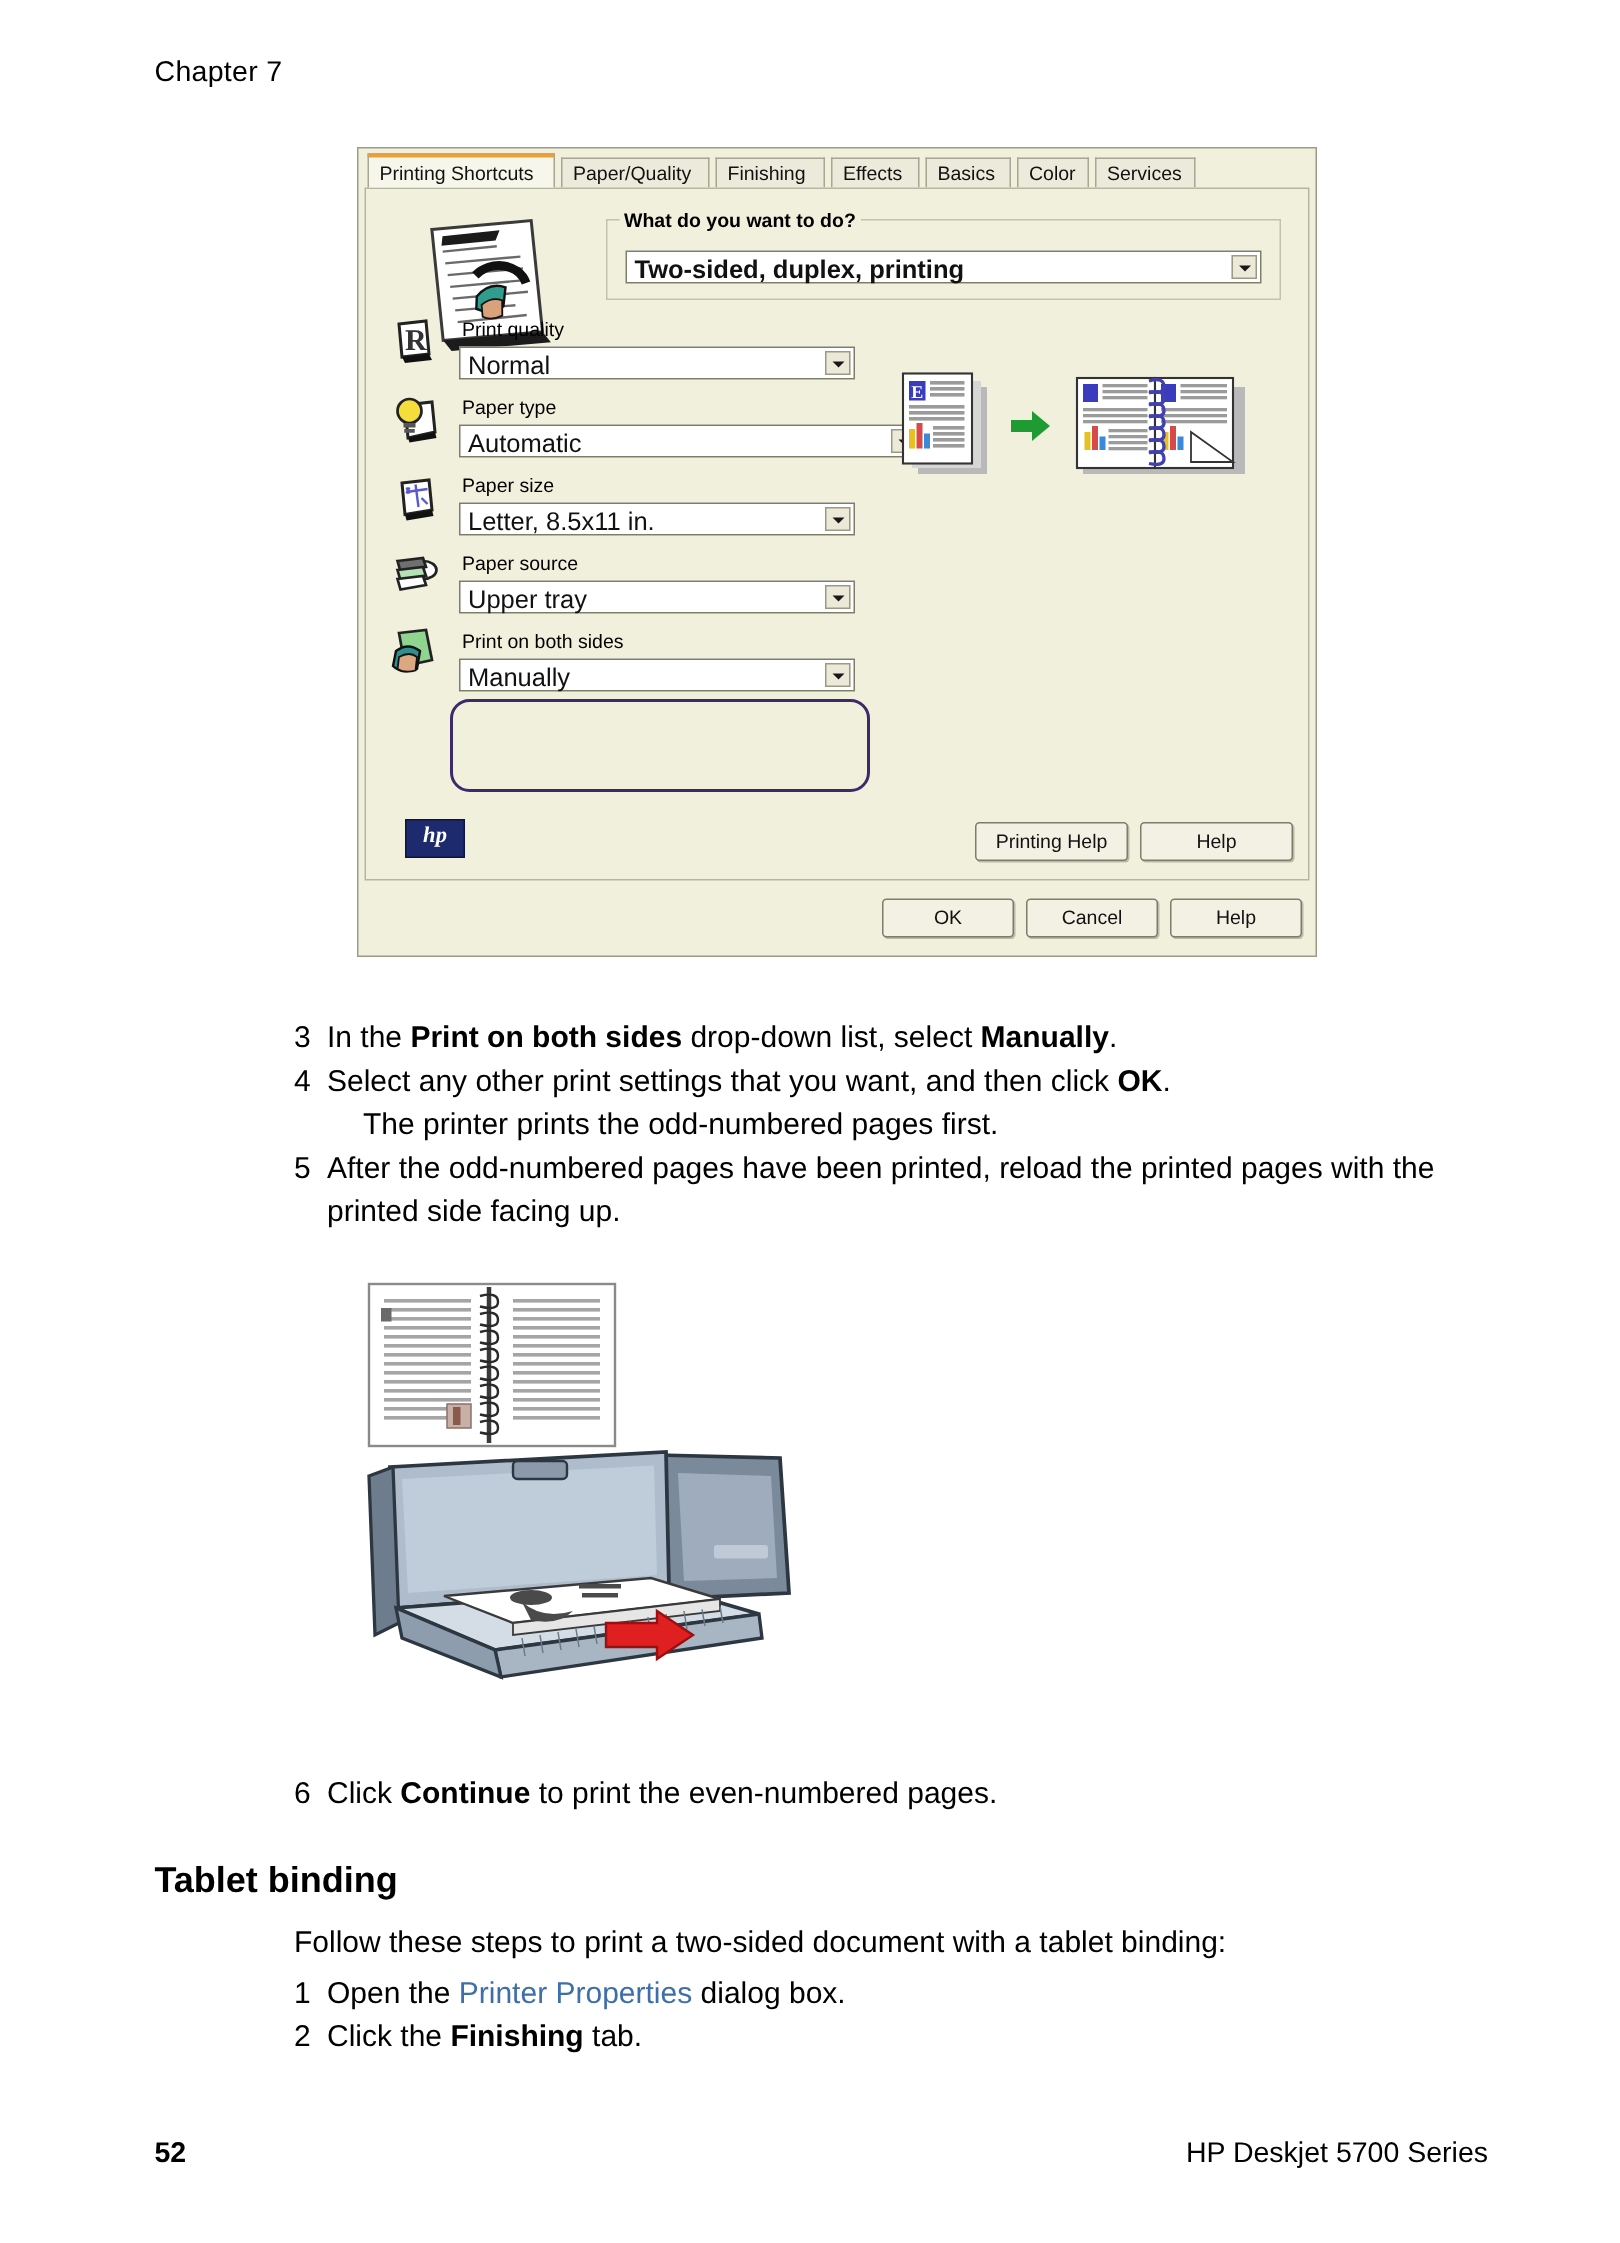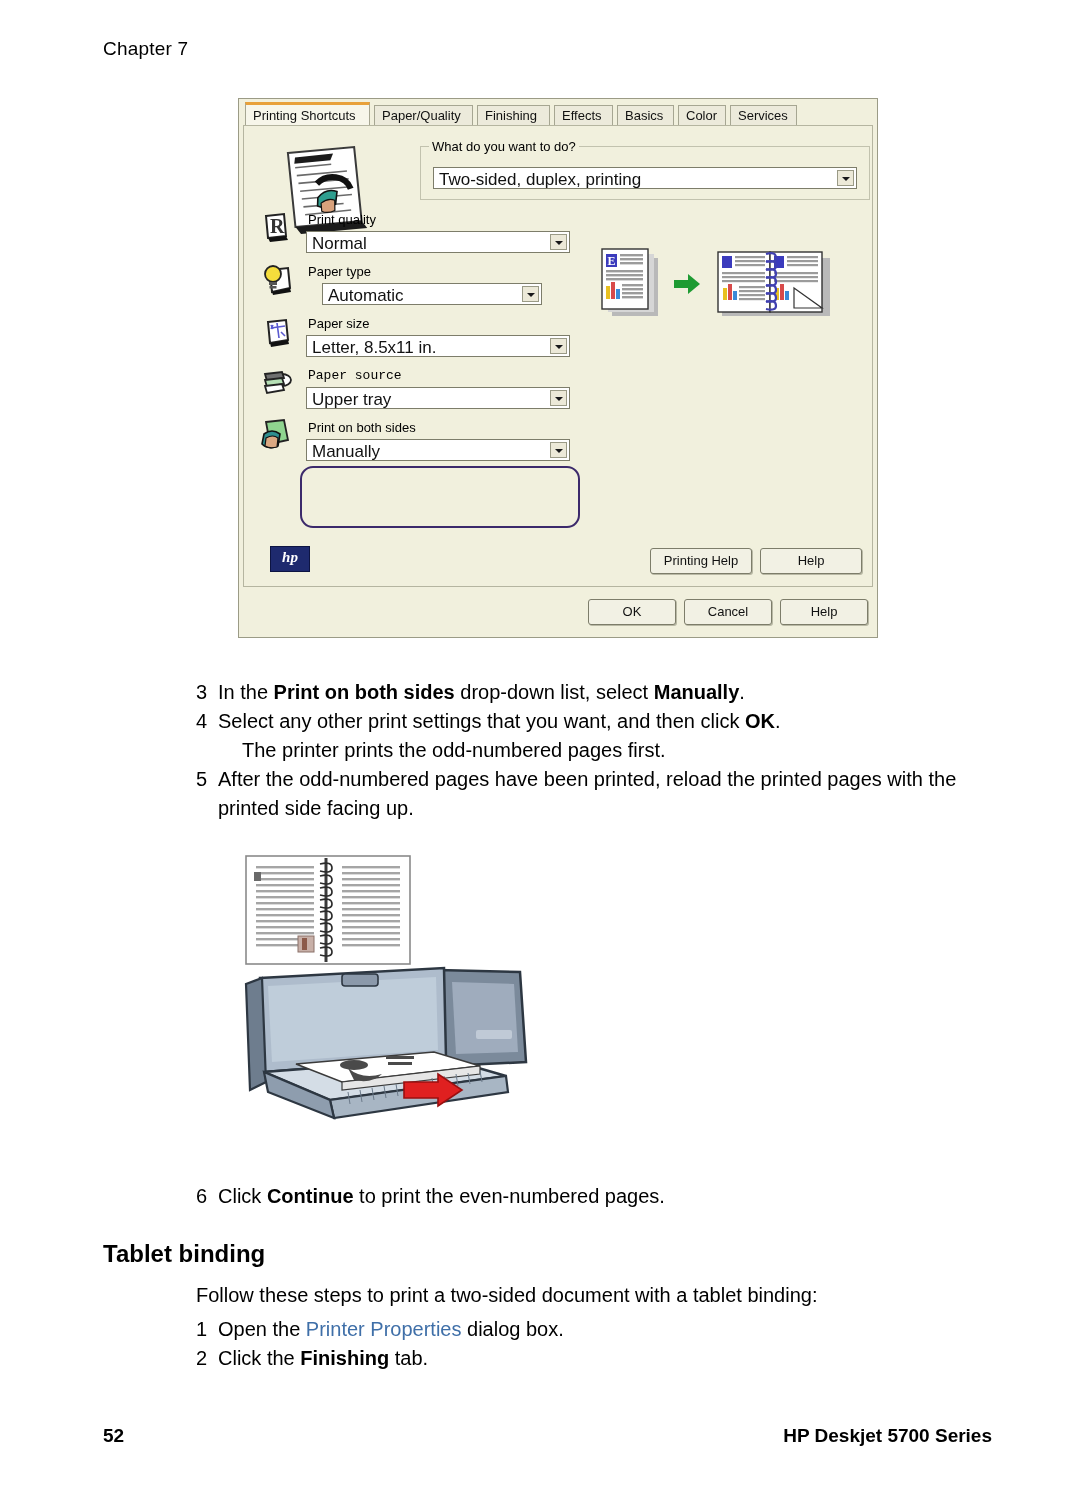--- a/index.html
+++ b/index.html
@@ -29,21 +29,21 @@
     left: 103px;
     top: 1425px;
     font-size: 19px;
     font-weight: bold;
   }
   .footer-right {
     position: absolute;
     right: 88px;
     top: 1425px;
     font-size: 19px;
-    font-weight: bold;
+    font-weight: normal;
   }
 
   
   .dialog {
     position: absolute;
     left: 238px;
     top: 98px;
     width: 640px;
     height: 540px;
     background: #f1f0dd;
@@ -98,24 +98,25 @@
   .groupbox > .gb-title {
     position: absolute;
     top: -8px;
     left: 8px;
     background: #f1f0dd;
     padding: 0 3px;
     font-size: 13px;
     white-space: nowrap;
   }
   #gb-what {
-    left: 176px;
+    left: 160px;
     top: 20px;
     width: 450px;
     height: 54px;
+    font-weight: bold;
   }
 
   .combo {
     position: absolute;
     background: #ffffff;
     border: 1px solid #7d7d6a;
     box-sizing: border-box;
     height: 22px;
   }
   .combo .combo-text {
@@ -314,21 +315,21 @@
           <span class="combo-arrow"></span>
         </div>
         <div class="icon-cell" style="left: 16px; top: 136px;"><svg viewBox="0 0 34 34" width="34" height="34">
             <path d="M10 8 L28 6 L30 26 L12 30 Z" fill="#fff" stroke="#222" stroke-width="2"></path>
             <path d="M12 30 L30 26 L31 30 L13 33 Z" fill="#111"></path>
             <circle cx="13" cy="12" r="8" fill="#f5dd3c" stroke="#222" stroke-width="1.8"></circle>
             <rect x="9" y="20" width="8" height="3" fill="#555"></rect>
             <rect x="9.5" y="24" width="7" height="2.5" fill="#555"></rect>
           </svg></div>
         <div class="field-label" style="left: 64px; top: 138px;">Paper type</div>
-        <div class="combo" style="left: 78px; top: 157px; width: 220px;">
+        <div class="combo" style="left: 62px; top: 157px; width: 308px;">
           <span class="combo-text">Automatic</span>
           <span class="combo-arrow"></span>
         </div>
         <div class="icon-cell" style="left: 16px; top: 188px;"><svg viewBox="0 0 34 34" width="34" height="34">
             <path d="M8 8 L26 6 L28 26 L10 29 Z" fill="#fff" stroke="#222" stroke-width="2"></path>
             <path d="M10 29 L28 26 L29 30 L11 33 Z" fill="#111"></path>
             <g stroke="#5a5ad0" stroke-width="1.6">
               <line x1="11" y1="14" x2="25" y2="12"></line>
               <line x1="17" y1="9" x2="19" y2="24"></line>
               <line x1="11" y1="11" x2="13" y2="15"></line>
@@ -340,21 +341,21 @@
         <div class="combo" style="left: 62px; top: 209px; width: 264px;">
           <span class="combo-text">Letter, 8.5x11 in.</span>
           <span class="combo-arrow"></span>
         </div>
         <div class="icon-cell" style="left: 16px; top: 240px;"><svg viewBox="0 0 34 34" width="34" height="34">
             <ellipse cx="22" cy="14" rx="9" ry="6" fill="#fff" stroke="#222" stroke-width="1.8"></ellipse>
             <path d="M5 8 L22 6 L24 12 L7 15 Z" fill="#6f6f6f" stroke="#222" stroke-width="1.8"></path>
             <path d="M5 14 L22 12 L24 18 L7 21 Z" fill="#b6e0b6" stroke="#222" stroke-width="1.8"></path>
             <path d="M5 20 L22 18 L24 24 L7 27 Z" fill="#fff" stroke="#222" stroke-width="1.8"></path>
           </svg></div>
-        <div class="field-label" style="left: 64px; top: 242px; font-family: Liberation Mono, monospace;">Paper source</div>
+        <div class="field-label" style="left: 64px; top: 242px;">Paper source</div>
         <div class="combo" style="left: 62px; top: 261px; width: 264px;">
           <span class="combo-text">Upper tray</span>
           <span class="combo-arrow"></span>
         </div>
         <div class="icon-cell" style="left: 16px; top: 292px;"><svg viewBox="0 0 34 34" width="34" height="34">
             <path d="M6 4 L24 2 L28 22 L10 26 Z" fill="#8fd48f" stroke="#222" stroke-width="1.8"></path>
             <path d="M4 16 q8 -6 16 0 l-2 12 q-10 4 -16 -2 z" fill="#2f8f8f" stroke="#111" stroke-width="1.6"></path>
             <path d="M6 20 q7 -4 12 0 l-1 9 q-7 2 -12 -1 z" fill="#dba882" stroke="#111" stroke-width="1.2"></path>
           </svg></div>
         <div class="field-label" style="left: 64px; top: 294px;">Print on both sides</div>

